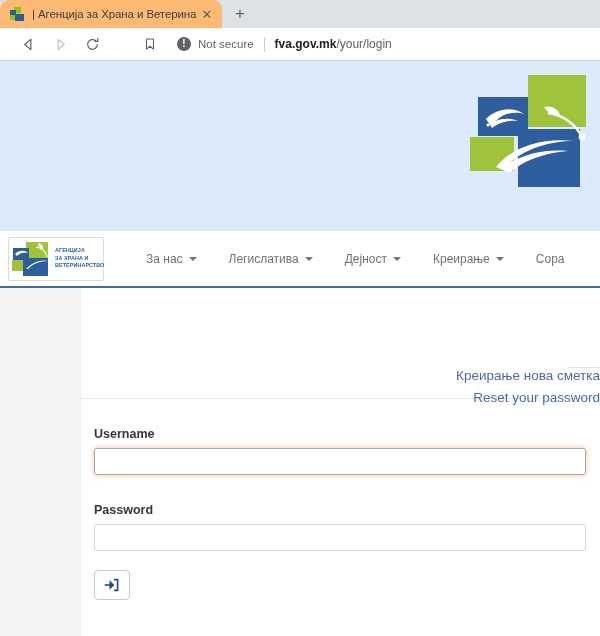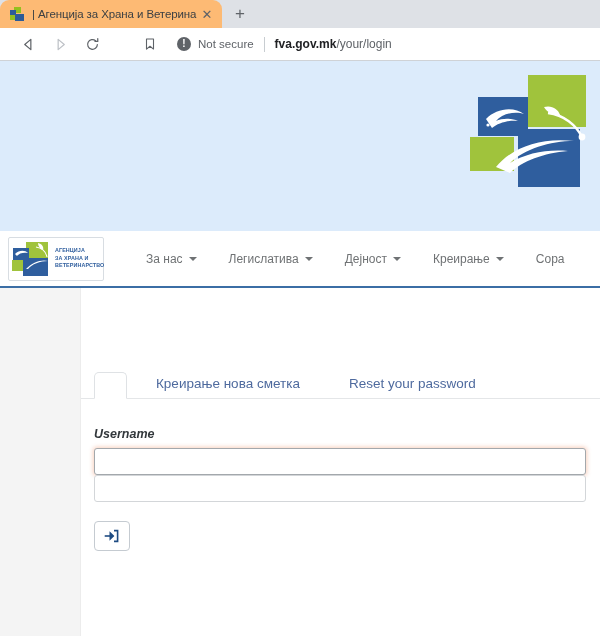--- a/index.html
+++ b/index.html
@@ -249,20 +249,21 @@
   }
 
   
   .form-tabs {
     display: flex;
     align-items: flex-end;
     margin-top: 79px;
     padding-left: 13px;
     border-bottom: 1px solid #e4e6e8;
     height: 32px;
+    flex-direction: column;
   }
   .form-tab-active {
     width: 33px;
     height: 27px;
     border: 1px solid #dfe2e5;
     border-bottom: 1px solid #ffffff;
     border-top-left-radius: 5px;
     border-top-right-radius: 5px;
     background: #ffffff;
     margin-bottom: -1px;
@@ -277,21 +278,20 @@
   .form-tab-link.second { margin-left: 49px; }
 
   
   .login-form { padding: 0 14px 0 13px; }
   .field-label {
     font-size: 12.5px;
     font-weight: bold;
     color: #33383c;
     margin-top: 28px;
     margin-bottom: 7px;
-    font-style: italic;
   }
   .text-input {
     display: block;
     width: 100%;
     height: 27px;
     border: 1px solid #b6babd;
     border-radius: 3px;
     background: #ffffff;
     font-size: 13px;
     padding: 0 7px;
@@ -457,20 +457,21 @@
       <div class="form-tabs">
         <div class="form-tab-active"></div>
         <div class="form-tab-link">Креирање нова сметка</div>
         <div class="form-tab-link second">Reset your password</div>
       </div>
 
       <div class="login-form">
         <div class="field-label">Username</div>
         <input class="text-input glow" type="text" placeholder="" style="">
 
+        <div class="field-label">Password</div>
         <input class="text-input plain" type="password" placeholder="" style="">
 
         <button class="submit-btn">
           <span>
             <svg width="16" height="16" viewBox="0 0 16 16" fill="none" stroke="#1e4b82" stroke-width="1.6" stroke-linecap="square">
               <path d="M1.5 8 H8.5"></path>
               <path d="M6.3 5.2 L9.2 8 L6.3 10.8 Z" fill="#1e4b82"></path>
               <path d="M10.8 2.6 H13.6 V13.4 H10.8"></path>
             </svg>
           </span>

